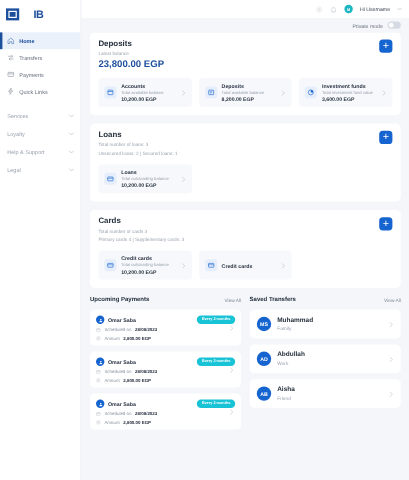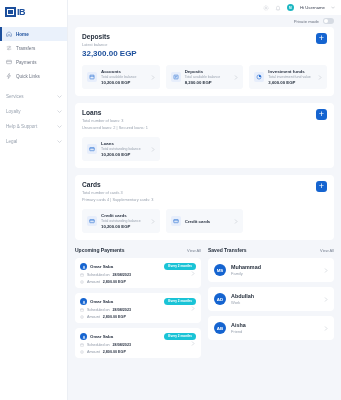--- a/index.html
+++ b/index.html
@@ -12,21 +12,21 @@
   .app { display: flex; width: 341px; height: 400px; }
 
   
   .sidebar {
     width: 68px; height: 400px; background: #ffffff;
     border-right: 1px solid #eceff4;
     padding-top: 3px; flex-shrink: 0;
   }
   .logo-wrap { padding: 4px 0 8px 5px; display: flex; align-items: center; }
   .logo {
-    display: flex; align-items: center; gap: 1px;
+    display: flex; align-items: center; gap: 12px;
   }
   .logo-sq {
     width: 11px; height: 10px; background: #1c4f9c;
     display: flex; align-items: center; justify-content: center;
   }
   .logo-sq-inner { width: 7px; height: 6px; border: 1px solid #fff; }
   .logo-txt {
     font-size: 9px; font-weight: bold; color: #1c4f9c;
     letter-spacing: -0.5px; line-height: 10px;
   }
@@ -268,21 +268,21 @@
       <span class="toggle">
           <span class="knob"></span>
         </span>
     </div>
 
     <div class="content">
 
       <section class="card">
         <div class="card-title">Deposits</div>
         <div class="card-sub">Latest balance</div>
-        <div class="card-amount">32,300.00 EGP</div>
+        <div class="card-amount">23,800.00 EGP</div>
         <div class="plus-btn">+</div>
         <div class="tiles">
           <div class="tile">
             <span class="tile-ico">
               <svg viewBox="0 0 16 16" style="width:6px;height:6px">
                   <rect x="2.5" y="3" width="11" height="10" rx="1.2" fill="none" stroke="#1564d0" stroke-width="1.4"></rect>
                   <path d="M2.5 6h11" stroke="#1564d0" stroke-width="1.4"></path>
                 </svg>
             </span>
             <span class="tile-body">

